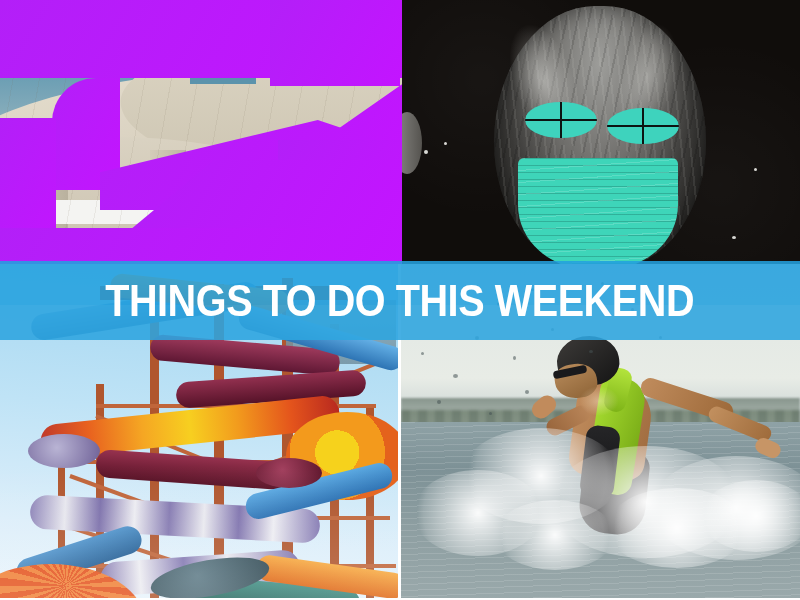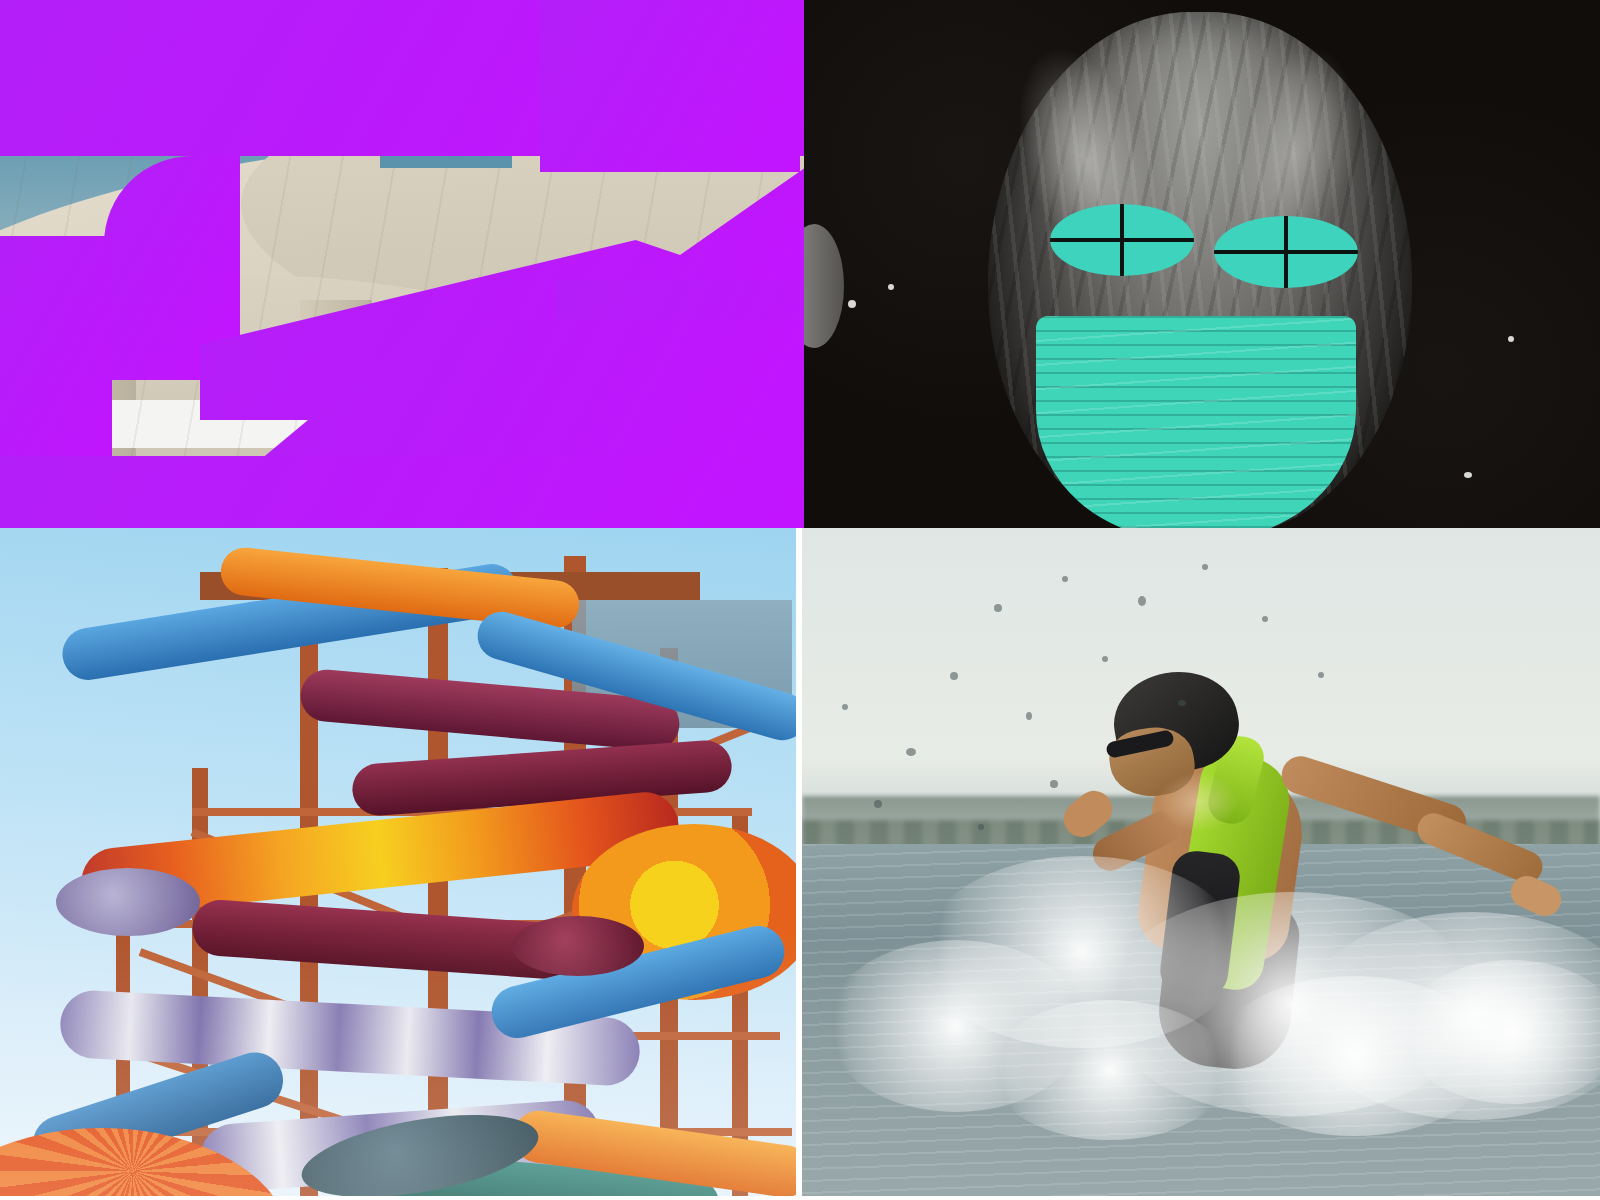--- a/index.html
+++ b/index.html
@@ -381,14 +381,18 @@
     <div class="drop" style="left:88px;top:148px;width:3px;height:3px;"></div>
     <div class="drop" style="left:124px;top:126px;width:4px;height:4px;"></div>
     <div class="drop" style="left:230px;top:44px;width:3px;height:3px;"></div>
     <div class="drop" style="left:258px;top:72px;width:3px;height:3px;"></div>
     <div class="drop" style="left:20px;top:88px;width:3px;height:3px;"></div>
   </div>
 
   <div class="vseam-bottom"></div>
   <div class="hseam"></div>
 
+  <div class="banner">
+    <div class="banner-sheen"></div>
+    <div class="banner-title">THINGS TO DO THIS WEEKEND</div>
+  </div>
 
 </div>
 
 </body></html>

